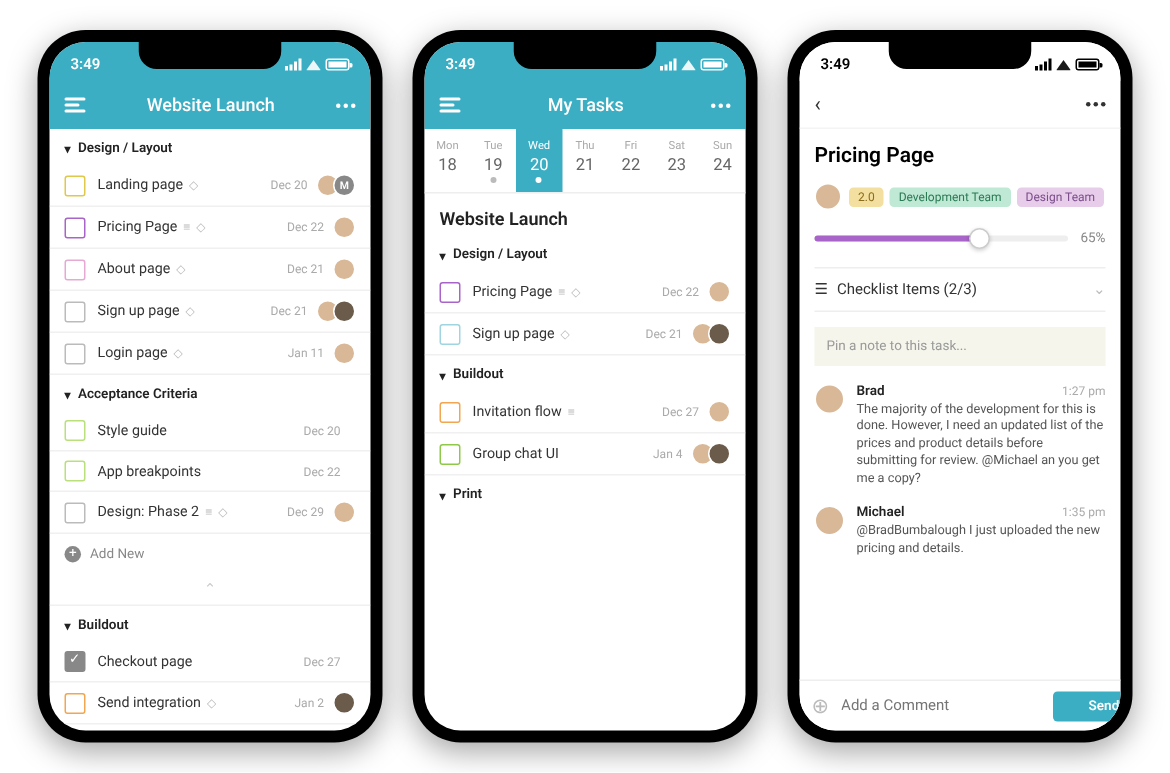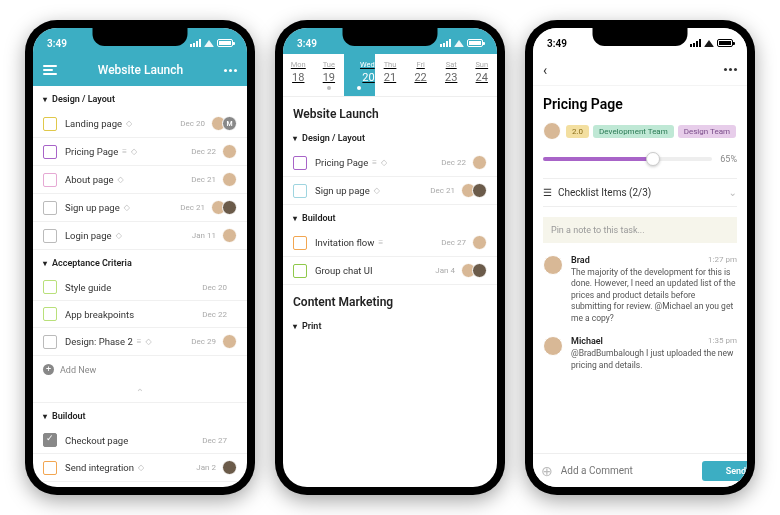--- a/index.html
+++ b/index.html
@@ -38,26 +38,26 @@
   .task .date{font-size:8px;color:#aaa;margin-right:2px;}
   .avatars{display:flex;}
   .av{width:15px;height:15px;border-radius:50%;background:#d8b896;border:1px solid #fff;margin-left:-4px;display:flex;align-items:center;justify-content:center;font-size:7px;color:#fff;font-weight:600;}
   .av.g{background:#888;}
   .av.d{background:#6b5b4a;}
   .addnew{display:flex;align-items:center;gap:6px;padding:8px 10px;font-size:9px;color:#888;cursor:pointer;}
   .plus-circ{width:11px;height:11px;border-radius:50%;background:#888;color:#fff;display:flex;align-items:center;justify-content:center;font-size:9px;line-height:1;}
   .collapse-bar{text-align:center;padding:4px;color:#ccc;cursor:pointer;font-size:10px;border-bottom:1px solid #f0f0f0;}
   
   .week{display:flex;background:#fff;border-bottom:1px solid #eee;}
-  .day{flex:1;text-align:center;padding:6px 0;cursor:pointer;text-decoration:underline;}
+  .day{flex:1;text-align:center;padding:6px 0;cursor:pointer;}
   .day .dname{font-size:7.5px;color:#aaa;}
   .day .dnum{font-size:11px;color:#666;margin-top:2px;}
   .day .dot{width:4px;height:4px;border-radius:50%;background:#bbb;margin:2px auto 0;}
   .day.sel{background:#3caec3;}
-  .day.sel .dname,.day.sel .dnum{color:#fff;text-align:right;}
+  .day.sel .dname,.day.sel .dnum{color:#fff;}
   .day.sel .dot{background:#fff;}
   .proj-title{font-size:12px;font-weight:600;padding:10px 10px 4px;color:#222;}
   
   .header3{height:32px;display:flex;align-items:center;justify-content:space-between;padding:0 10px;border-bottom:1px solid #f4f4f4;}
   .back{font-size:14px;cursor:pointer;color:#333;}
   .p3-body{padding:10px;height:calc(100% - 58px - 34px);overflow-y:auto;}
   .p3-body::-webkit-scrollbar{display:none;}
   .p3 h2{font-size:14px;font-weight:600;margin-bottom:10px;}
   .tagrow{display:flex;align-items:center;gap:5px;margin-bottom:14px;}
   .tag{font-size:8px;padding:2px 6px;border-radius:3px;}
@@ -252,20 +252,33 @@
         <div class="sig">
             <span></span>
             <span></span>
             <span></span>
             <span></span>
           </div>
         <div class="wifi"></div>
         <div class="batt"></div>
       </div>
     </div>
+    <div class="header">
+      <div class="ham">
+          <span></span>
+          <span></span>
+          <span></span>
+        </div>
+      <div class="title">My Tasks</div>
+      <div class="dots">
+          <span></span>
+          <span></span>
+          <span></span>
+        </div>
+    </div>
     <div class="week" id="p2-week">
         <div class="day">
           <div class="dname">Mon</div>
           <div class="dnum">18</div>
         </div>
         <div class="day">
           <div class="dname">Tue</div>
           <div class="dnum">19</div>
           <div class="dot"></div>
         </div>
@@ -340,21 +353,20 @@
           <div class="chk" style="border-color: rgb(143, 201, 74);"></div>
           <div class="label">
             <span>Group chat UI</span>
           </div>
           <div class="date">Jan 4</div>
           <div class="avatars">
             <div class="av"></div>
             <div class="av d"></div>
           </div>
         </div>
-        <div class="proj-title">Content Marketing</div>
         <div class="section-hdr">
           <span class="caret">▾</span>
           <span>Print</span>
         </div>
       </div>
   </div>
 </div>
 
 <div class="phone p3">
   <div class="notch"></div>

